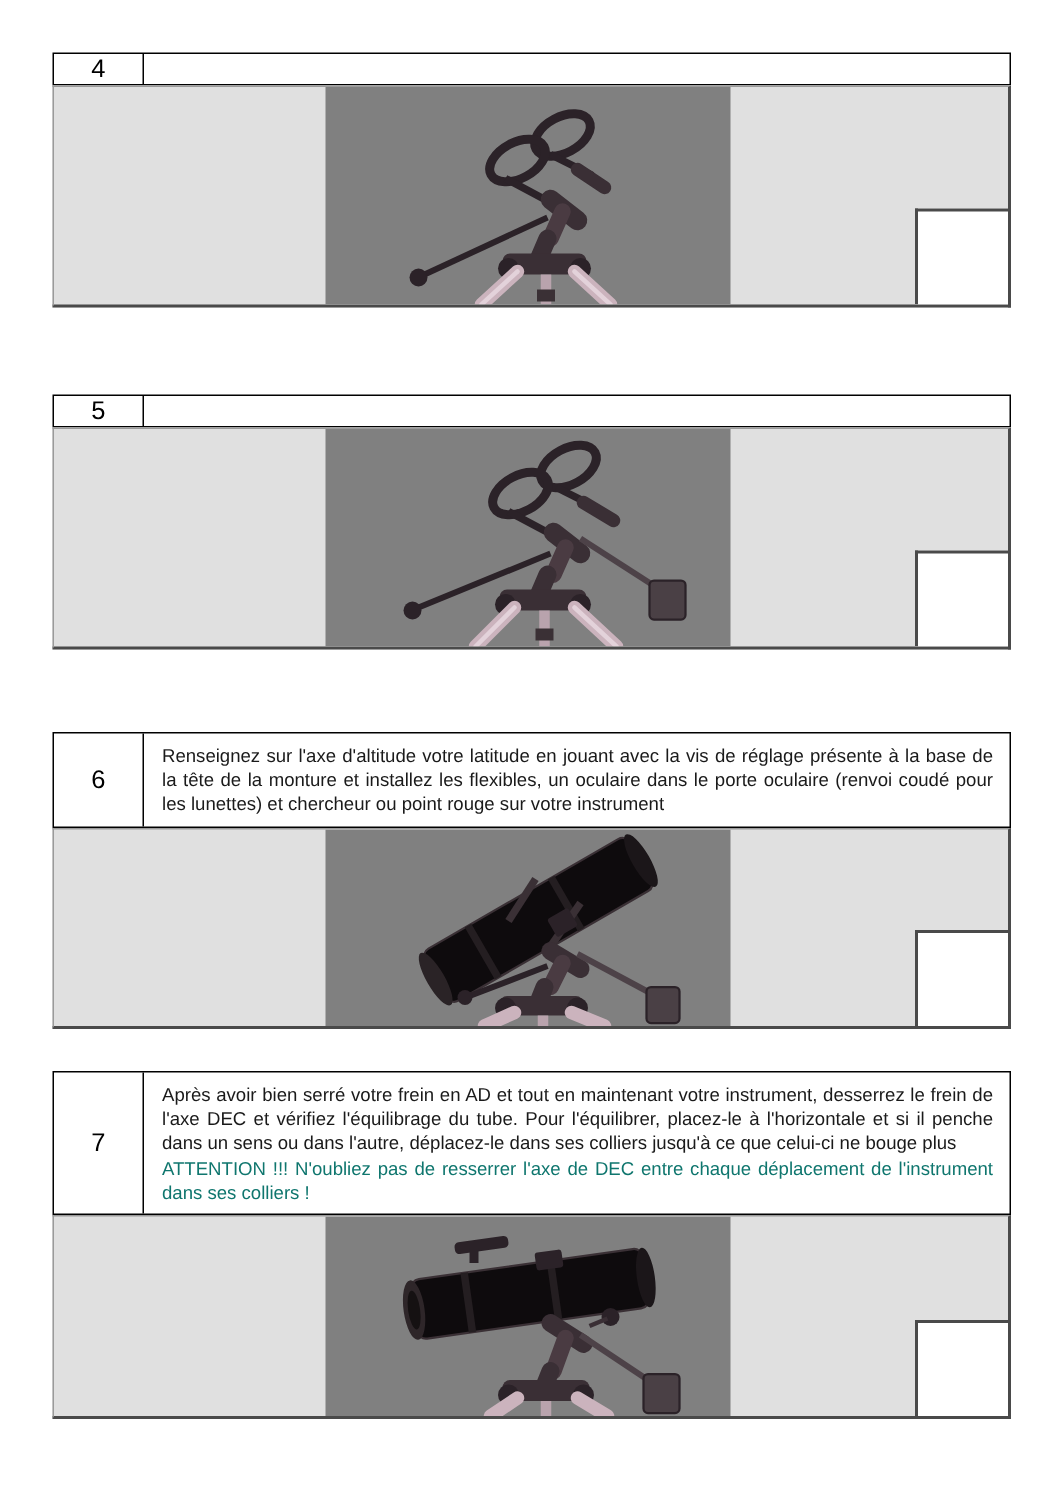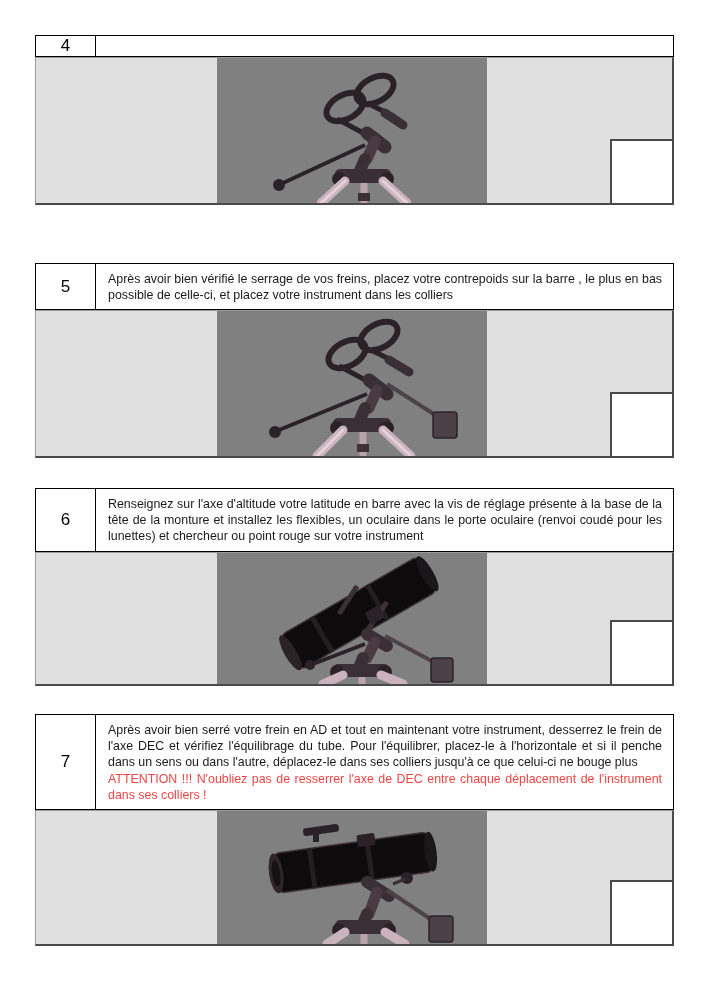--- a/index.html
+++ b/index.html
@@ -55,21 +55,21 @@
     font-size: 12.4px;
     line-height: 16.2px;
     color: #1a1a1a;
     text-align: justify;
     text-justify: inter-word;
   }
   .text-cell p {
     margin: 0;
   }
   .warn {
-    color: #ef4444;
+    color: #0f766e;
   }
 
   
   .img-row {
     position: relative;
     box-sizing: border-box;
     width: 100%;
     background: #e0e0e0;
     border: 1px solid #9a9a9a;
     border-bottom: 2px solid #4a4a4a;
@@ -147,23 +147,20 @@
           </g>
         </svg>
       </div>
       <div class="white-box"></div>
     </div>
   </div>
 
   <div class="step-block" style="top:263px;">
     <div class="text-row">
       <div class="num-cell">5</div>
-      <div class="text-cell">
-        <p>Après avoir bien vérifié le serrage de vos freins, placez votre contrepoids sur la barre , le plus en bas possible de celle-ci, et placez votre instrument dans les colliers</p>
-      </div>
     </div>
     <div class="img-row" style="height:148px;">
       <div class="photo">
         <svg class="scope-svg" width="270" height="148" viewBox="0 0 270 148">
           <g fill="none">
             <ellipse cx="162" cy="28" rx="20" ry="12" transform="rotate(-28 162 28)" stroke-width="6" stroke="#2b2228"></ellipse>
             <ellipse cx="130" cy="46" rx="20" ry="12" transform="rotate(-28 130 46)" stroke-width="6" stroke="#2b2228"></ellipse>
             <path d="M154 42 L182 56" stroke="#2b2228" stroke-width="5"></path>
             <path d="M122 58 L152 74" stroke="#2b2228" stroke-width="5"></path>
             <path d="M172 52 L192 64" stroke="#3a2f35" stroke-width="9" stroke-linecap="round"></path>
@@ -189,21 +186,21 @@
         </svg>
       </div>
       <div class="white-box"></div>
     </div>
   </div>
 
   <div class="step-block" style="top:488px;">
     <div class="text-row">
       <div class="num-cell">6</div>
       <div class="text-cell">
-        <p>Renseignez sur l'axe d'altitude votre latitude en barre avec la vis de réglage présente à la base de la tête de la monture et installez les flexibles, un oculaire dans le porte oculaire (renvoi coudé pour les lunettes) et chercheur ou point rouge sur votre instrument</p>
+        <p>Renseignez sur l'axe d'altitude votre latitude en jouant avec la vis de réglage présente à la base de la tête de la monture et installez les flexibles, un oculaire dans le porte oculaire (renvoi coudé pour les lunettes) et chercheur ou point rouge sur votre instrument</p>
       </div>
     </div>
     <div class="img-row" style="height:134px;">
       <div class="photo">
         <svg class="scope-svg" width="270" height="134" viewBox="0 0 270 134">
           <g fill="none">
 
             <g transform="rotate(-30 140 62)">
               <rect x="62" y="44" width="158" height="40" rx="6" fill="#0e0b0d" stroke="#3a3035" stroke-width="1.5"></rect>
               <ellipse cx="220" cy="64" rx="6" ry="20" fill="#1b1619"></ellipse>

